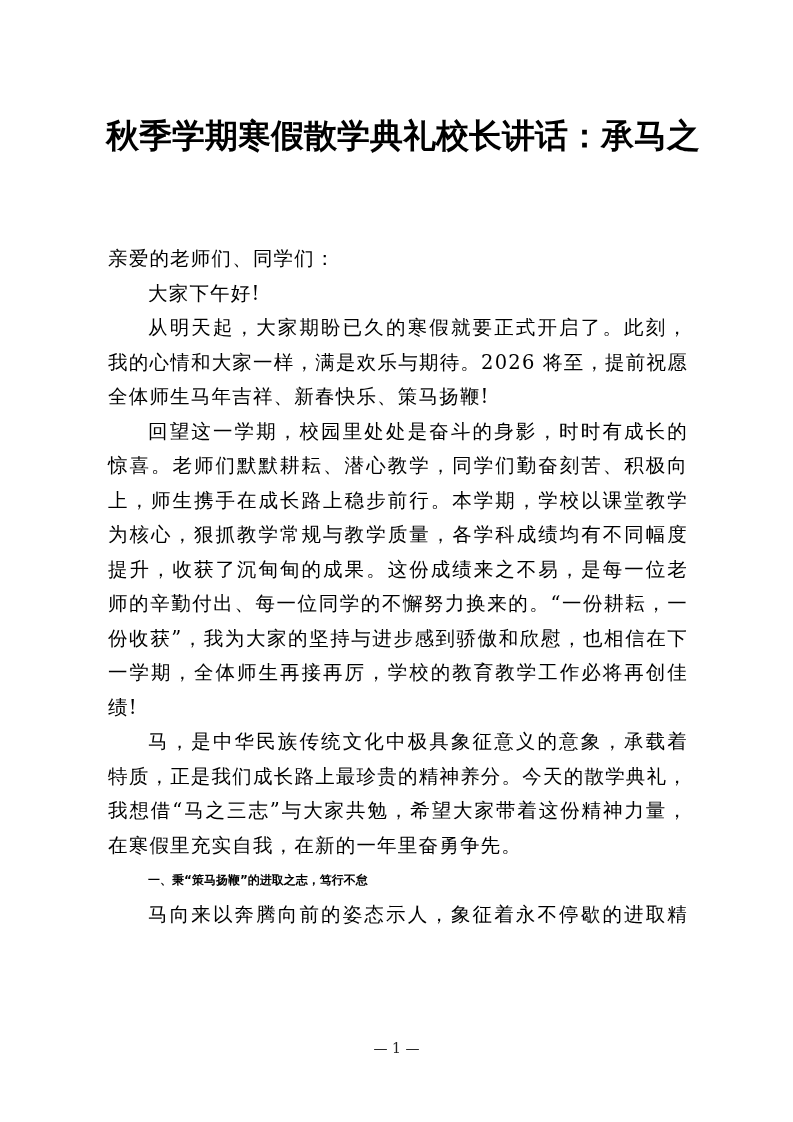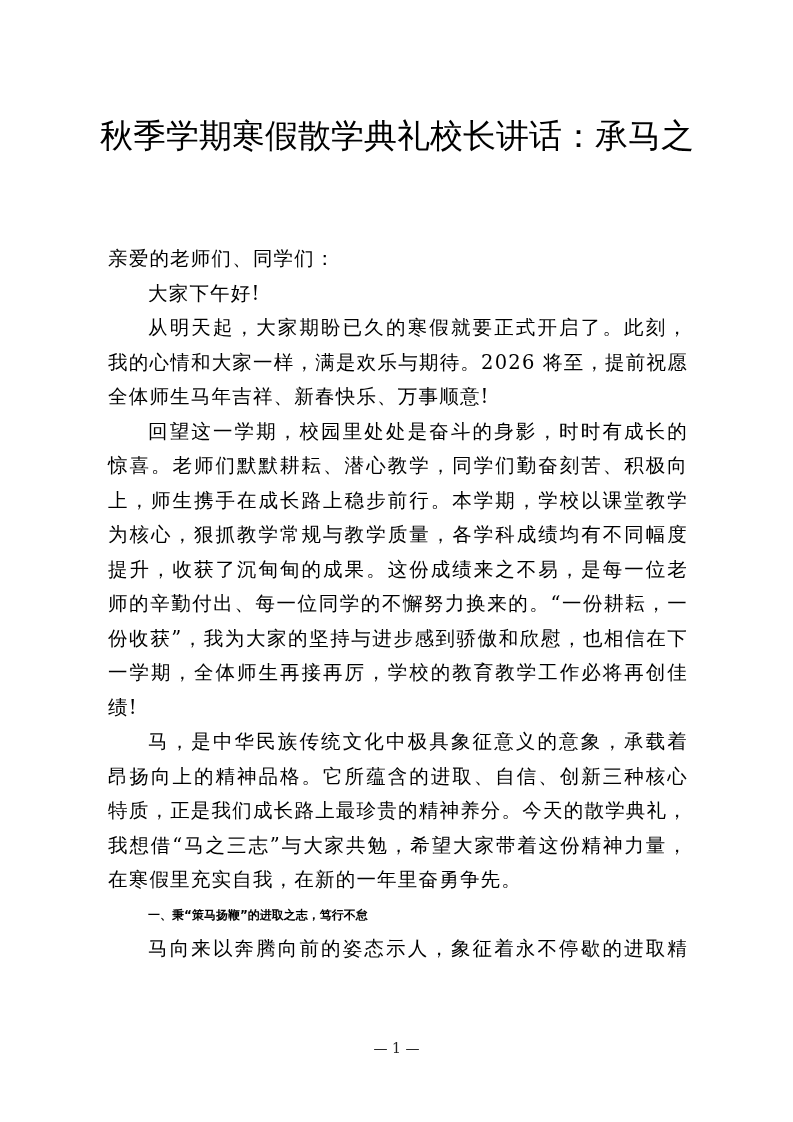--- a/index.html
+++ b/index.html
@@ -19,23 +19,23 @@
       left: 0; top: 0;
       width: 793px;
       height: 1122px;
       background: #ffffff;
     }
     .title {
       position: absolute;
       left: 100px;
       top: 114px;
       width: 600px;
-      text-align: left;
+      text-align: right;
       font-family: "DejaVu Sans", "Liberation Sans", sans-serif;
-      font-weight: normal;
+      font-weight: bold;
       font-size: 33px;
       line-height: 44px;
       letter-spacing: 0px;
     }
     .title .t-line {
       display: block;
       white-space: nowrap;
     }
     .body-text {
       position: absolute;
@@ -84,32 +84,31 @@
 <div class="page">
   <div class="title">
     <span class="t-line">秋季学期寒假散学典礼校长讲话：承马之</span>
   </div>
 
   <div class="body-text">
     <span class="line last">亲爱的老师们、同学们：</span>
     <span class="line indent last">大家下午好!</span>
     <span class="line indent">从明天起，大家期盼已久的寒假就要正式开启了。此刻，</span>
     <span class="line">我的心情和大家一样，满是欢乐与期待。2026 将至，提前祝愿</span>
-    <span class="line last">全体师生马年吉祥、新春快乐、万事顺意!</span>
+    <span class="line last">全体师生马年吉祥、新春快乐、策马扬鞭!</span>
     <span class="line indent">回望这一学期，校园里处处是奋斗的身影，时时有成长的</span>
     <span class="line">惊喜。老师们默默耕耘、潜心教学，同学们勤奋刻苦、积极向</span>
     <span class="line">上，师生携手在成长路上稳步前行。本学期，学校以课堂教学</span>
     <span class="line">为核心，狠抓教学常规与教学质量，各学科成绩均有不同幅度</span>
     <span class="line">提升，收获了沉甸甸的成果。这份成绩来之不易，是每一位老</span>
     <span class="line">师的辛勤付出、每一位同学的不懈努力换来的。“一份耕耘，一</span>
     <span class="line">份收获”，我为大家的坚持与进步感到骄傲和欣慰，也相信在下</span>
     <span class="line">一学期，全体师生再接再厉，学校的教育教学工作必将再创佳</span>
     <span class="line last">绩!</span>
     <span class="line indent">马，是中华民族传统文化中极具象征意义的意象，承载着</span>
-    <span class="line">昂扬向上的精神品格。它所蕴含的进取、自信、创新三种核心</span>
     <span class="line">特质，正是我们成长路上最珍贵的精神养分。今天的散学典礼，</span>
     <span class="line">我想借“马之三志”与大家共勉，希望大家带着这份精神力量，</span>
     <span class="line last">在寒假里充实自我，在新的一年里奋勇争先。</span>
     <span class="line indent heading">一、秉“策马扬鞭”的进取之志，笃行不怠</span>
     <span class="line indent">马向来以奔腾向前的姿态示人，象征着永不停歇的进取精</span>
   </div>
 
   <div class="page-number">— 1 —</div>
 </div>
 

